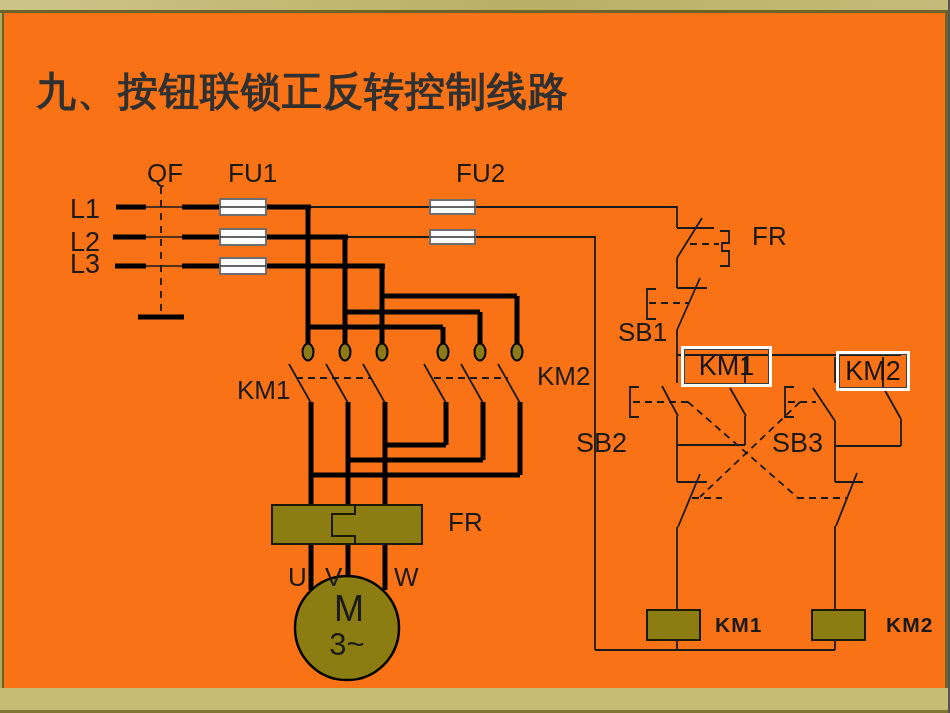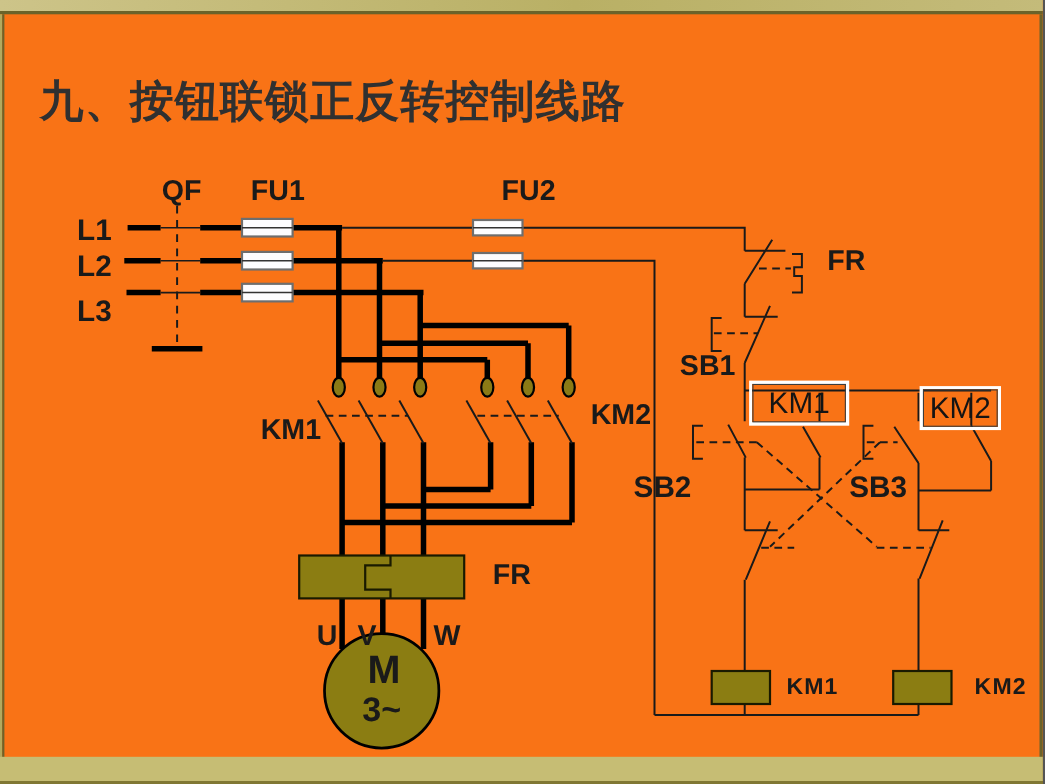--- a/index.html
+++ b/index.html
@@ -18,21 +18,21 @@
   .band-left-line{position:absolute;left:2px;top:13px;width:2px;height:700px;background:#6b632a;}
   .band-right{position:absolute;right:0;top:13px;width:3px;height:700px;background:#6b632a;}
   .band-bottom{position:absolute;left:0;top:688px;width:950px;height:22px;background:#c6bd74;}
   .band-bottom-edge{position:absolute;left:0;top:710px;width:950px;height:3px;background:#807733;}
 
   .title{
     position:absolute;left:36px;top:64px;width:700px;
     font-size:40px;font-weight:600;color:#303030;letter-spacing:1px;
     white-space:nowrap;
   }
-  .lbl{position:absolute;font-size:26px;white-space:nowrap;line-height:1.05;font-weight:bold;}
+  .lbl{position:absolute;font-size:26px;white-space:nowrap;line-height:1.05;}
   .lbl.big{font-size:27px;}
   .lbl.coil{font-size:21px;font-weight:bold;letter-spacing:1px;}
   .lbl.motor-m{font-size:36px;}
   .lbl.motor-ph{font-size:31px;}
   .ctr{transform:translateX(-50%);}
 
   .callout{
     position:absolute;border:1.5px solid #3c3c3c;background:transparent;
     box-shadow:0 0 0 3px #ffffff;
     display:flex;align-items:center;justify-content:center;
@@ -179,21 +179,21 @@
     </g>
 
     <g>
       <rect x="647" y="610" width="53" height="30" fill="#8b7d12" stroke="#1a1a00" stroke-width="2"></rect>
       <rect x="812" y="610" width="53" height="30" fill="#8b7d12" stroke="#1a1a00" stroke-width="2"></rect>
     </g>
   </svg>
 
   <div class="lbl big" style="left:70px;top:195px;">L1</div>
   <div class="lbl big" style="left:70px;top:228px;">L2</div>
-  <div class="lbl big" style="left:70px;top:269px;">L3</div>
+  <div class="lbl big" style="left:70px;top:250px;">L3</div>
 
   <div class="lbl" style="left:147px;top:160px;">QF</div>
   <div class="lbl" style="left:228px;top:160px;">FU1</div>
   <div class="lbl" style="left:456px;top:160px;">FU2</div>
 
   <div class="lbl" style="left:237px;top:377px;">KM1</div>
   <div class="lbl" style="left:537px;top:363px;">KM2</div>
   <div class="lbl" style="left:448px;top:509px;">FR</div>
 
   <div class="lbl" style="left:288px;top:564px;">U</div>

